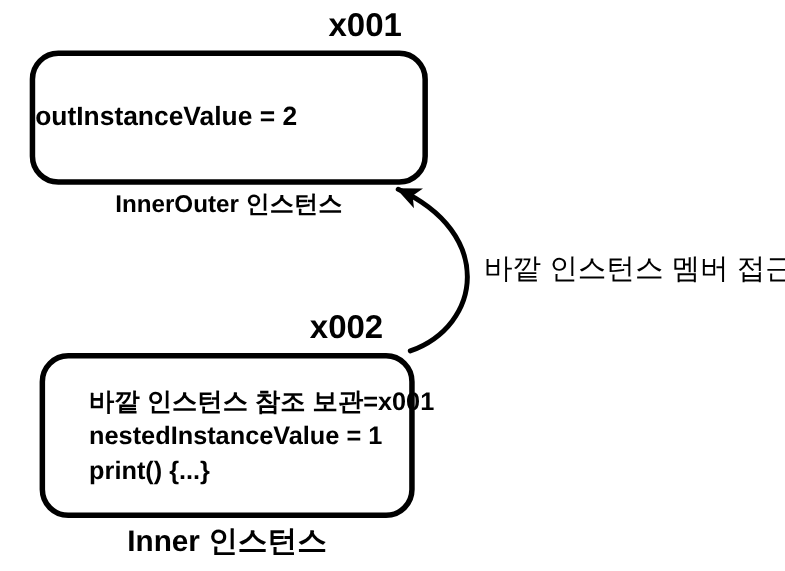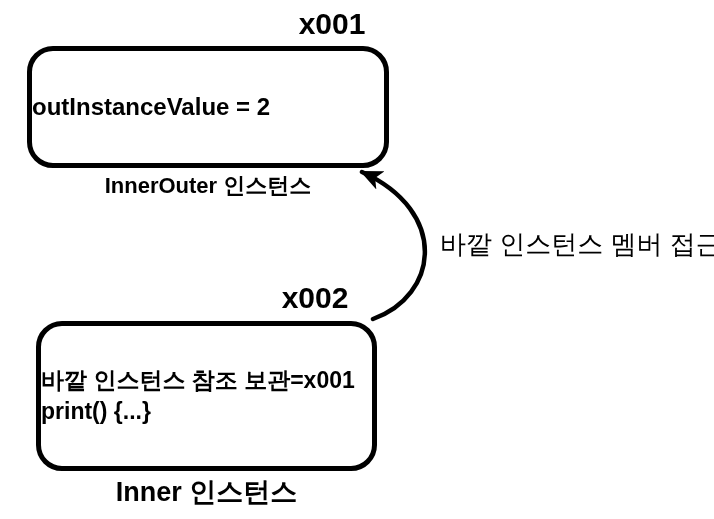--- a/index.html
+++ b/index.html
@@ -40,21 +40,21 @@
   .box-outer {
     left: 27px; top: 46px;
     width: 362px; height: 122px;
   }
   .box-outer .box-line {
     font-size: 24px;
     font-weight: bold;
   }
   .box-inner {
     left: 36px; top: 321px;
-    width: 341px; height: 150px;
+    width: 341px; height: 150px; padding-left: 40px;
   }
   .box-inner .box-line {
     font-size: 23px;
     font-weight: bold;
     line-height: 31px;
     white-space: nowrap;
   }
   .caption {
     text-align: center;
     font-weight: bold;
@@ -105,18 +105,19 @@
   </div>
 
   <div class="abs caption caption-outer">InnerOuter 인스턴스</div>
 
   <div class="abs arrow-label">바깥 인스턴스 멤버 접근</div>
 
   <div class="abs ref-label x002-label">x002</div>
 
   <div class="abs instance-box box-inner">
     <div class="box-line">바깥 인스턴스 참조 보관=x001</div>
+    <div class="box-line">nestedInstanceValue = 1</div>
     <div class="box-line">print() {...}</div>
   </div>
 
   <div class="abs caption caption-inner">Inner 인스턴스</div>
 
 </div>
 
 </body></html>

